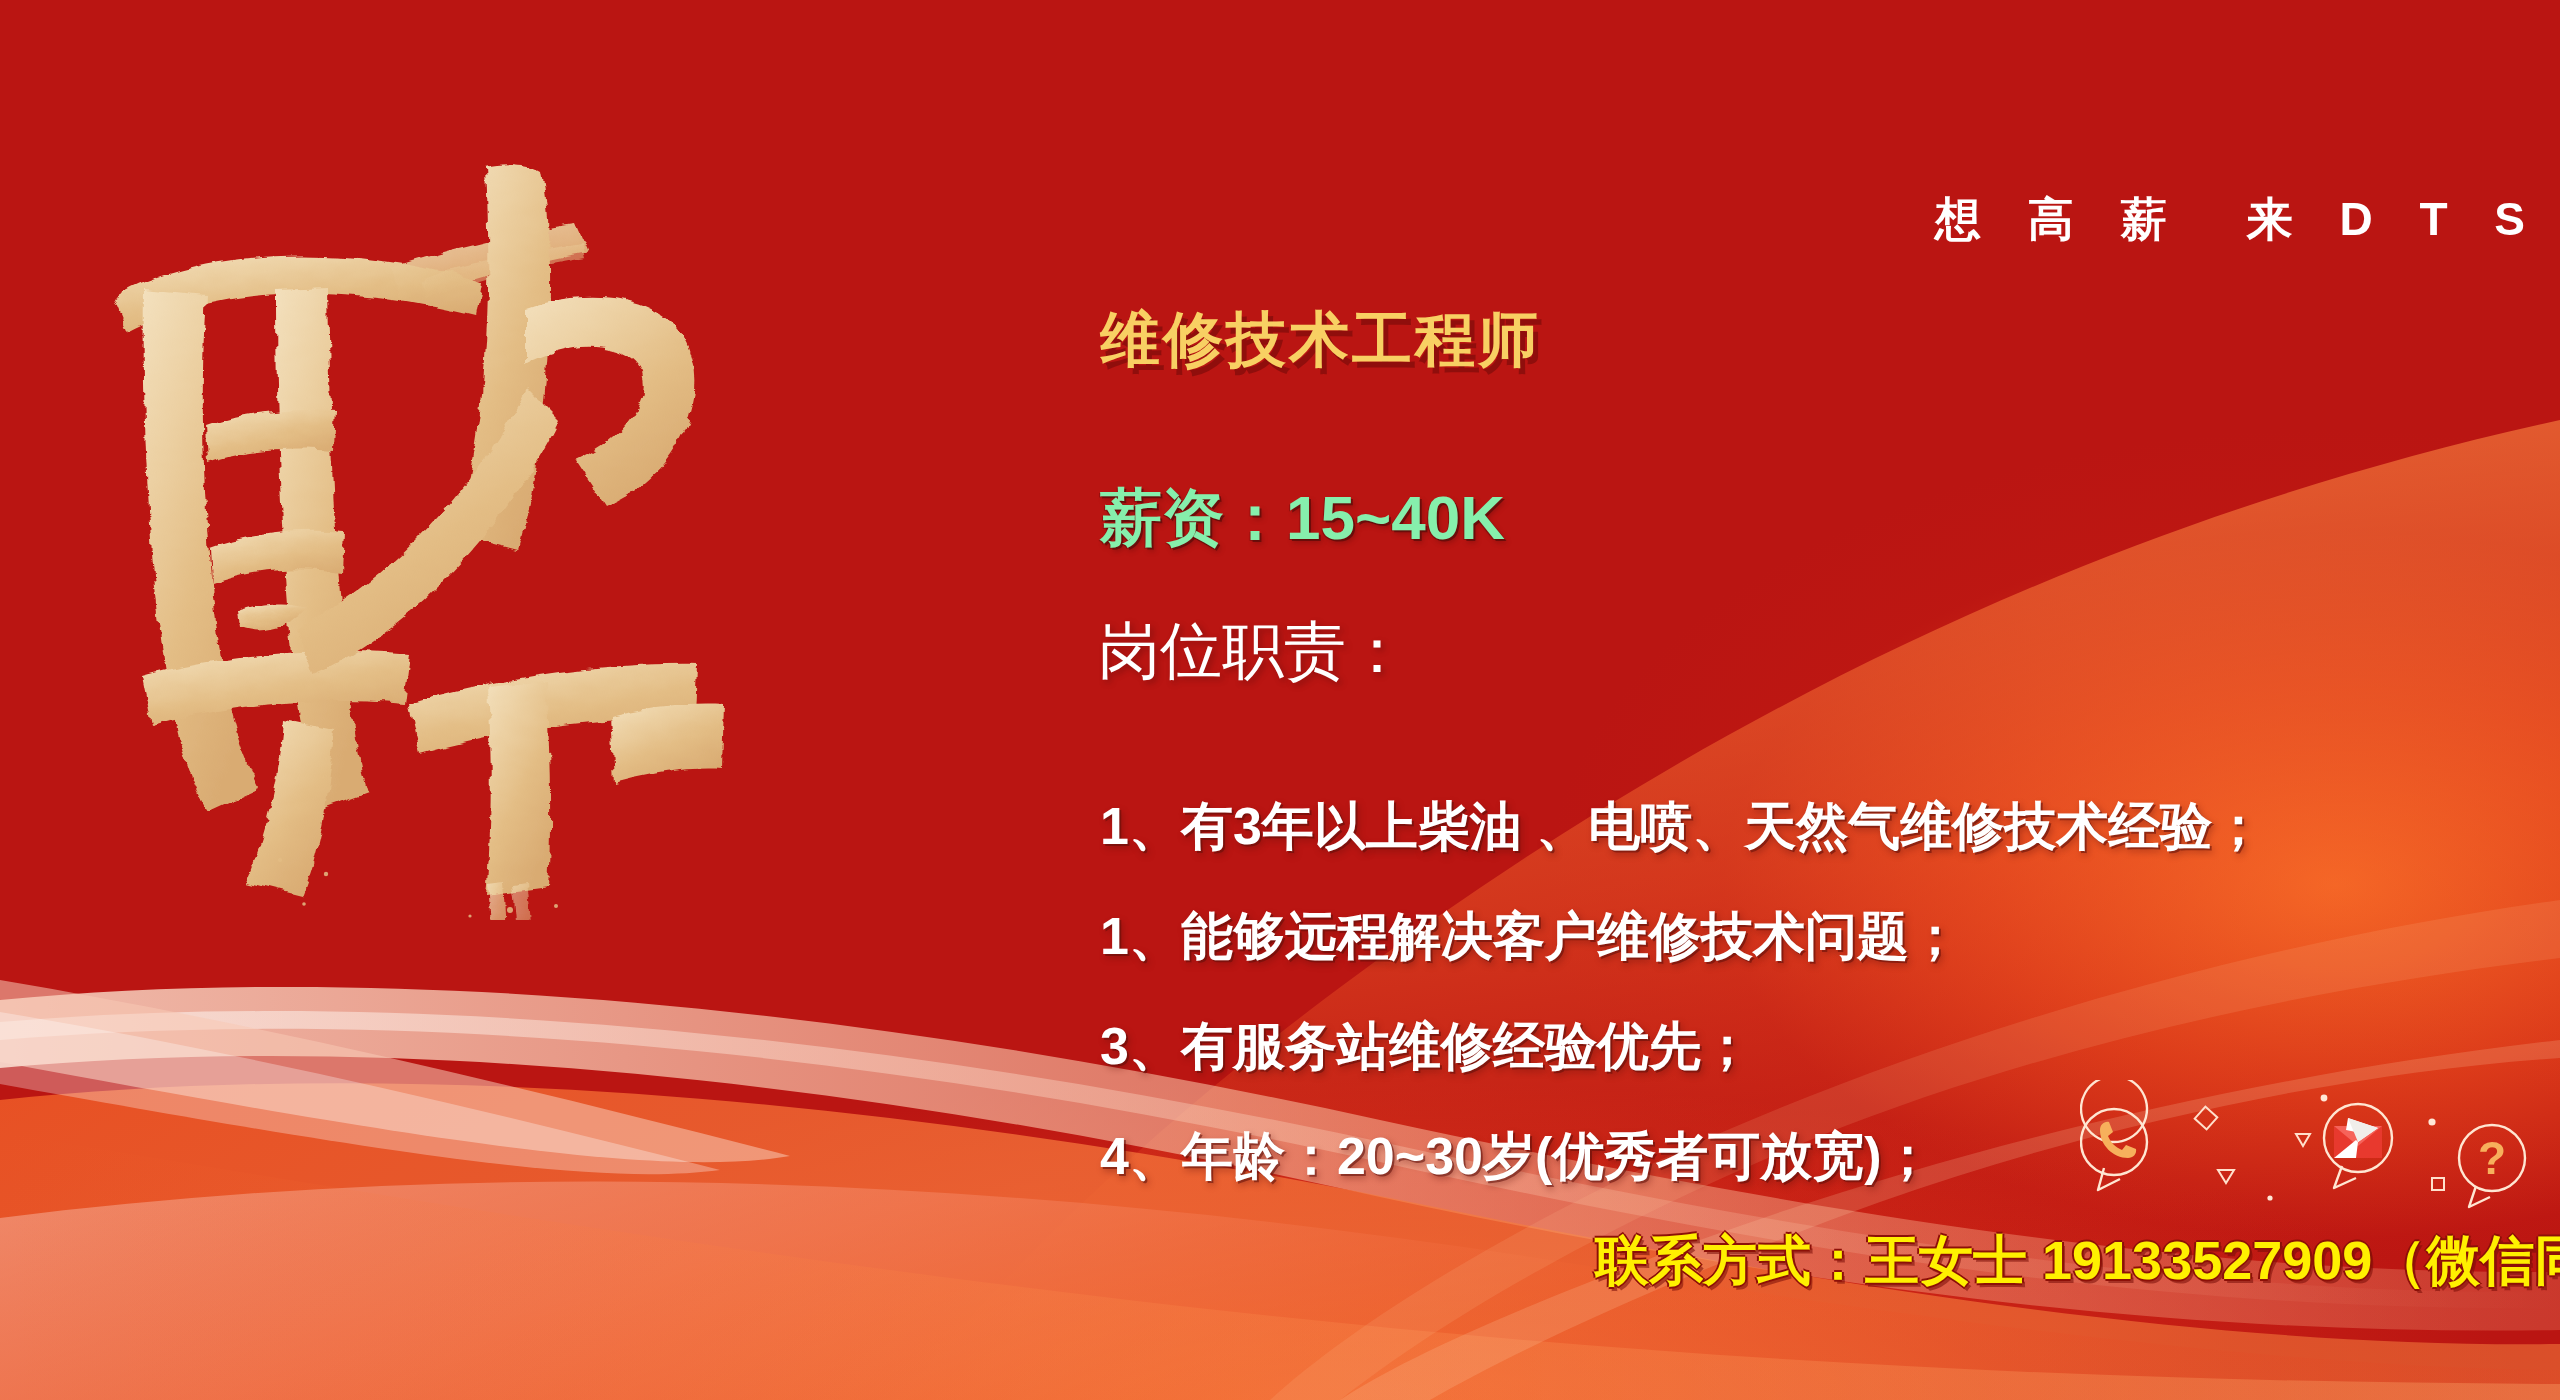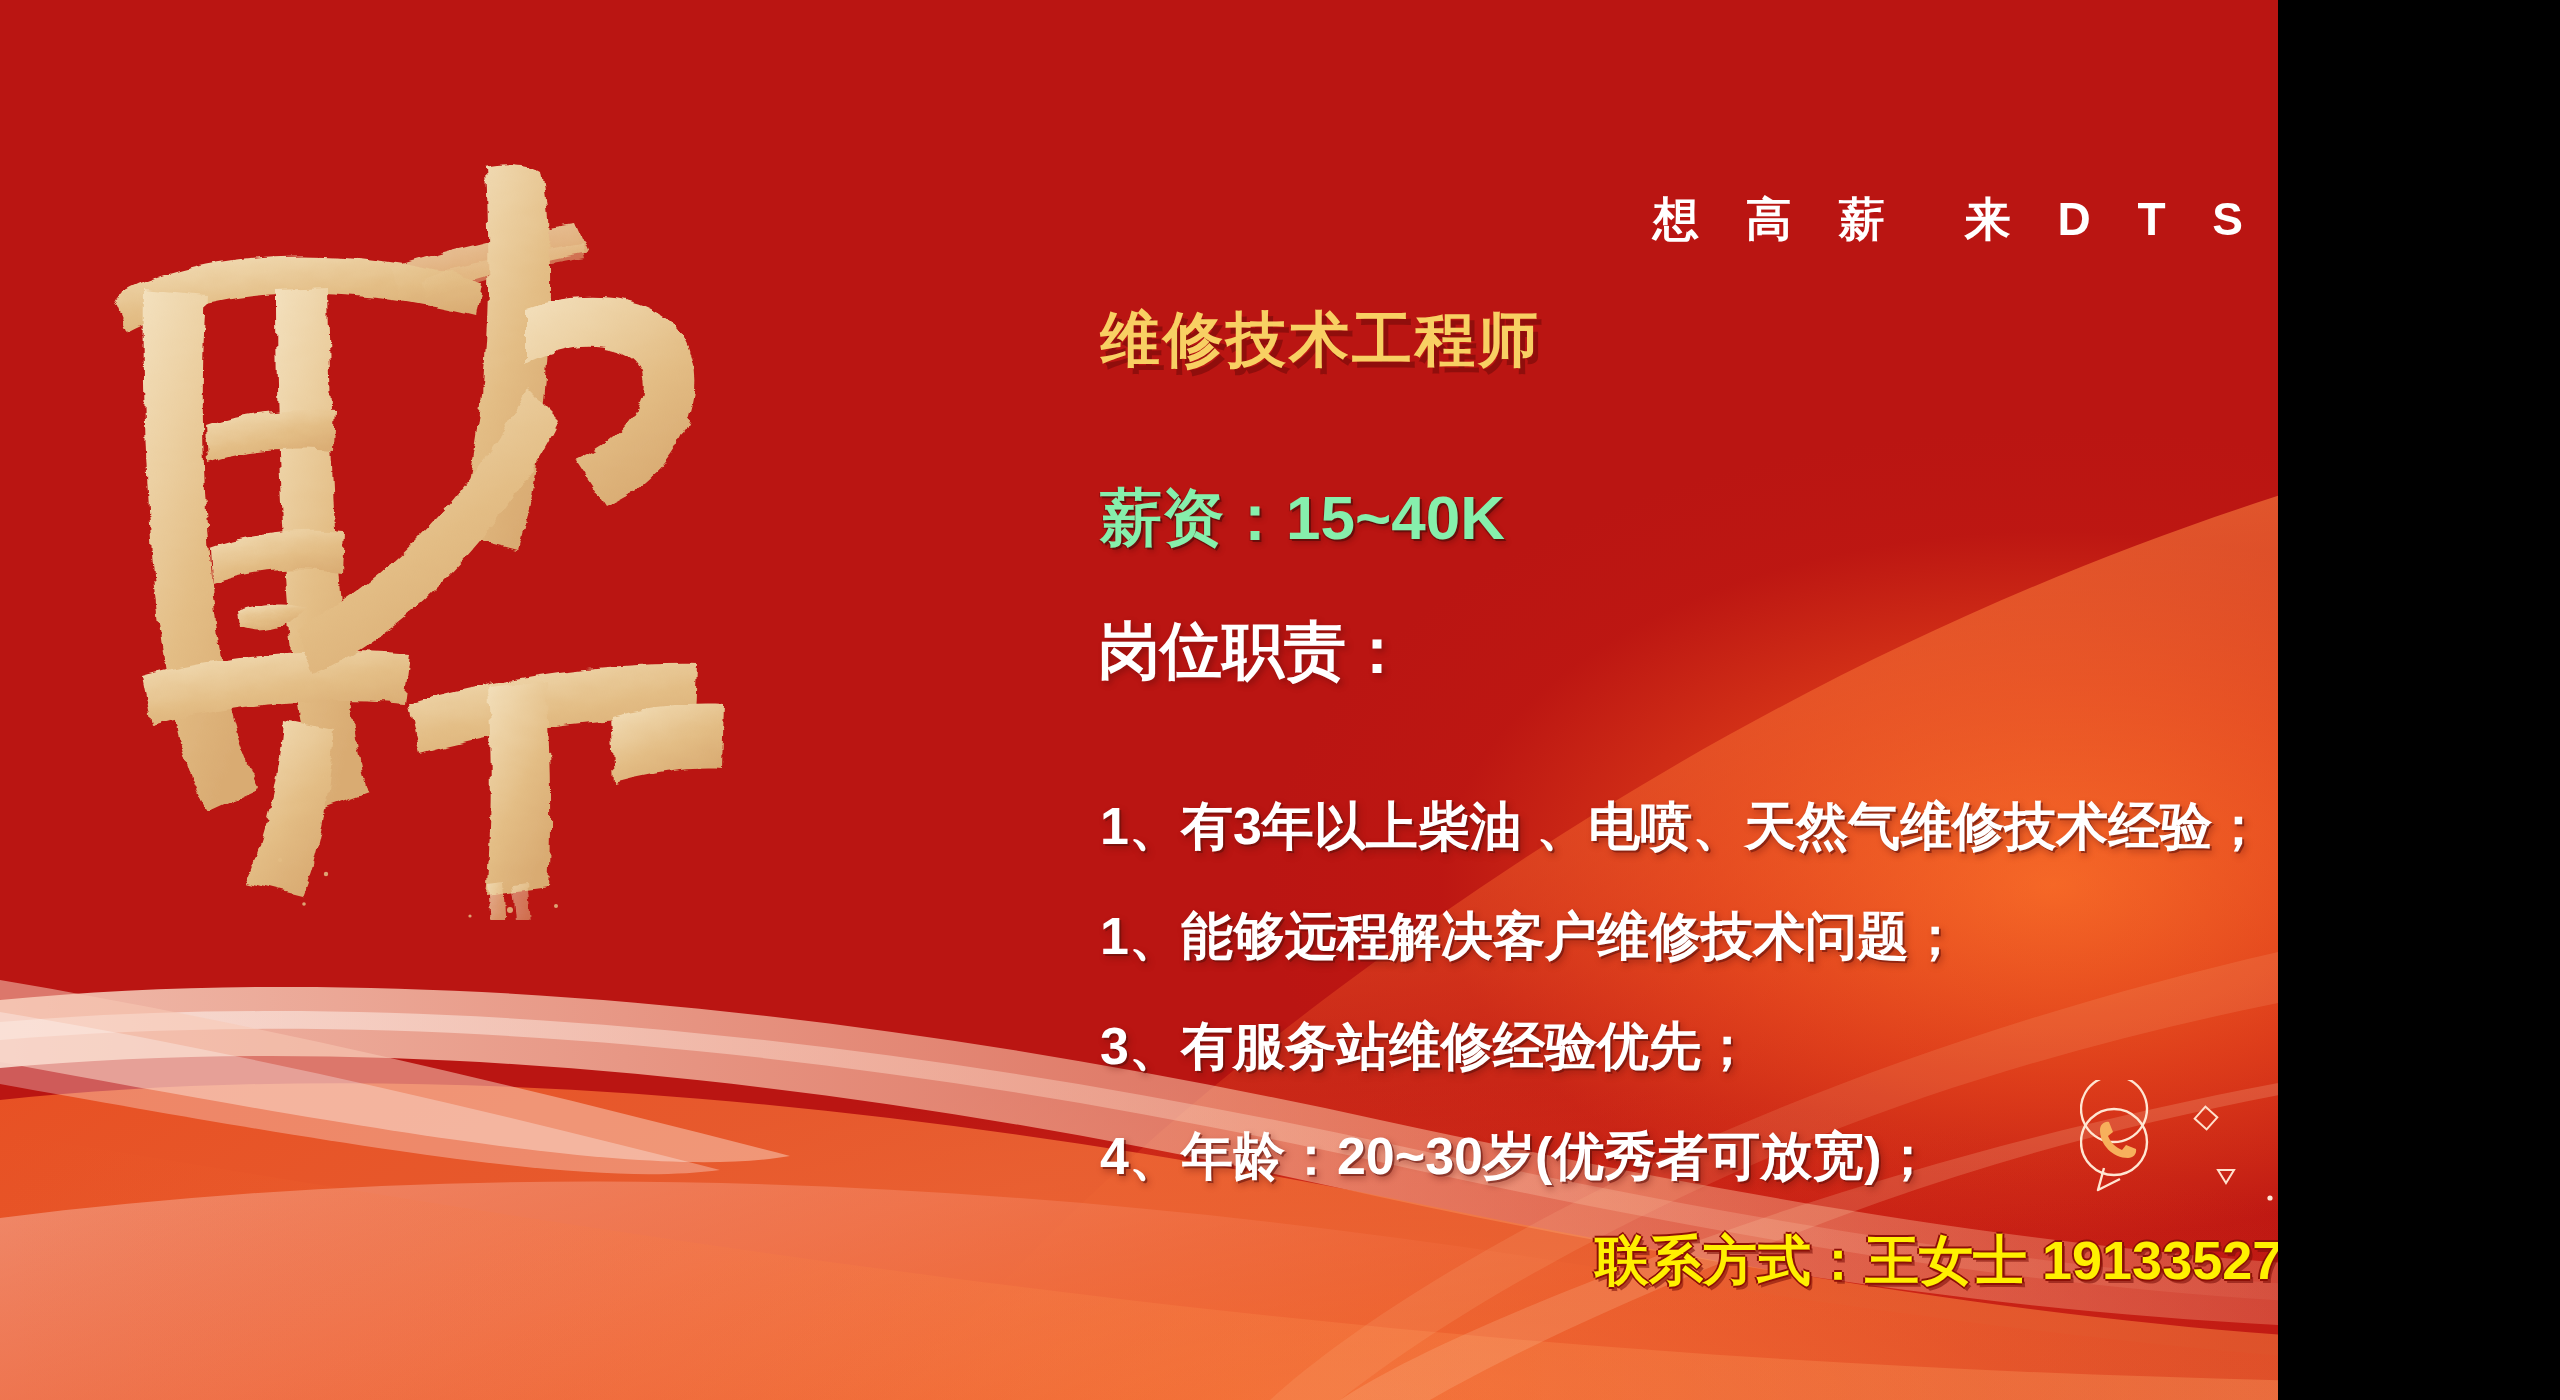--- a/index.html
+++ b/index.html
@@ -2,21 +2,21 @@
 <html><head>
 <meta charset="utf-8">
 <style>
   html, body {
     margin: 0;
     padding: 0;
     background: #000;
   }
   #poster {
     position: relative;
-    width: 2278px;
+    width: 2560px;
     height: 1400px;
     overflow: hidden;
     background: #ba1512;
     font-family: "Liberation Sans", "DejaVu Sans", sans-serif;
   }
 
   
   .bg-base {
     position: absolute;
     inset: 0;
@@ -107,21 +107,21 @@
       -1px 1px 0 rgba(90,12,10,0.45),
        3px 4px 5px rgba(90,12,10,0.35);
   }
 
   .duties-heading {
     position: absolute;
     left: 1098px;
     top: 620px;
     color: #ffffff;
     font-size: 62px;
-    font-weight: 700;
+    font-weight: 400;
     line-height: 1;
     white-space: nowrap;
     text-shadow: 3px 3px 6px rgba(90,12,10,0.45);
   }
 
   .duties-list {
     position: absolute;
     left: 1100px;
     top: 752px;
     width: 1460px;

